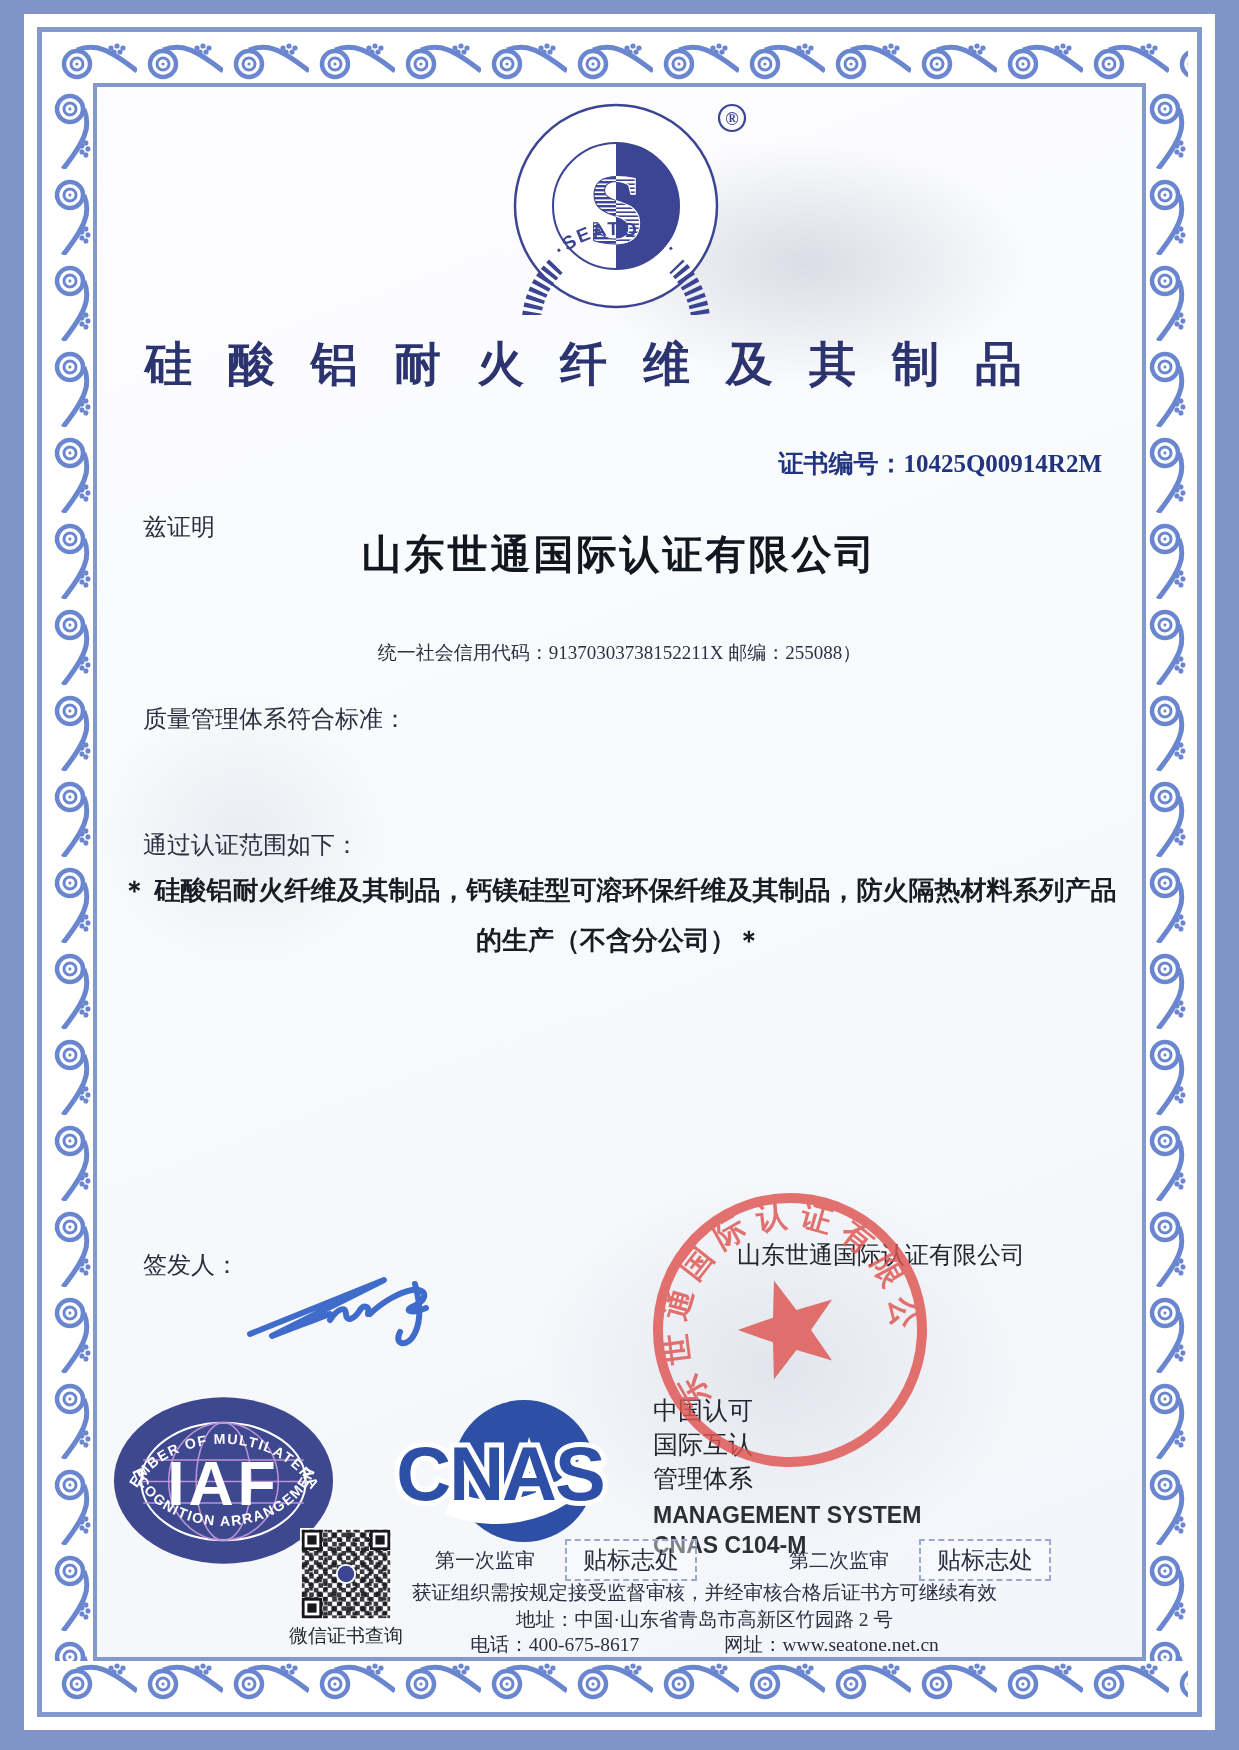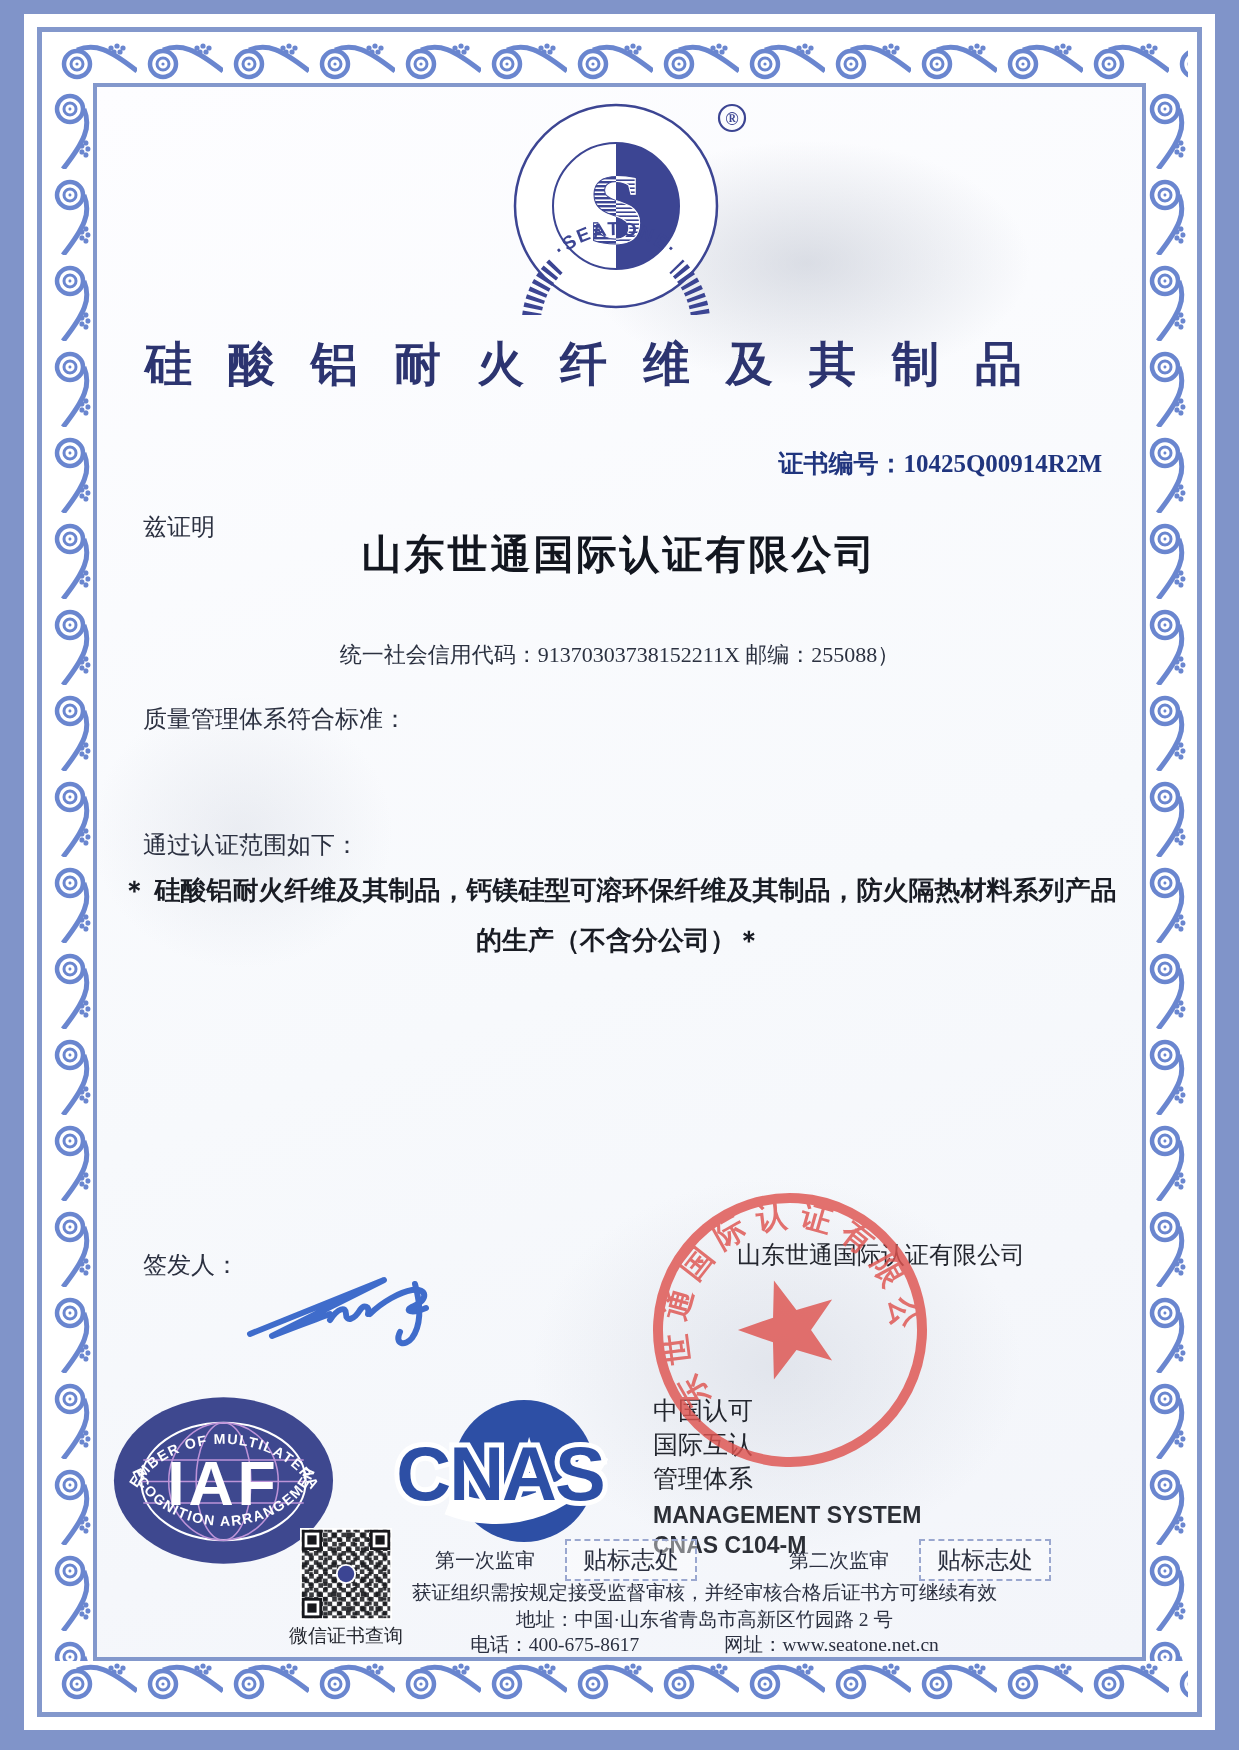--- a/index.html
+++ b/index.html
@@ -19,21 +19,21 @@
   .wm2{left:330px;top:1010px;width:700px;height:540px;background:radial-gradient(closest-side,rgba(186,192,206,0.33),rgba(186,192,206,0) 70%);}
   .wm3{left:-70px;top:550px;width:430px;height:390px;background:radial-gradient(closest-side,rgba(190,196,210,0.25),rgba(190,196,210,0) 70%);}
   .abs{position:absolute;}
   .logo-wrap{left:404px;top:10px;width:250px;height:218px;}
   .title{left:0;top:246px;width:100%;text-align:center;font-size:47px;font-weight:bold;letter-spacing:36px;color:#2c3470;}
   .title>span{position:relative;left:-18px;}
   .certno{top:360px;right:40px;font-size:25px;font-weight:bold;color:#20357e;}
   .certify{left:46px;top:424px;font-size:24px;color:#2b3040;}
   .company{left:0;top:440px;width:100%;text-align:center;font-size:40px;font-weight:700;letter-spacing:3px;color:#12161f;font-family:"Liberation Sans","DejaVu Sans",sans-serif;}
   .addr1{left:0;top:514px;width:100%;text-align:center;font-size:21px;color:#2b3140;}
-  .addr2{left:0;top:553px;width:100%;text-align:center;font-size:22px;color:#2b3140;}
+  .addr2{left:0;top:553px;width:100%;text-align:center;font-size:19px;color:#2b3140;}
   .stdlabel{left:46px;top:616px;font-size:24px;}
   .stdvalue{left:0;top:656px;width:100%;text-align:center;font-size:38px;color:#33363e;font-family:"Liberation Sans","DejaVu Sans",sans-serif;letter-spacing:0.5px;}
   .scopelabel{left:46px;top:742px;font-size:24px;}
   .scopetext{left:22px;top:778px;width:1000px;text-align:center;font-size:26px;font-weight:700;line-height:50px;color:#191c24;font-family:"Liberation Sans","DejaVu Sans",sans-serif;}
   .disclaimer{left:20px;right:18px;top:950px;font-size:21.5px;line-height:46.5px;text-align:justify;color:#262b38;}
   .d-issue{left:46px;top:1092px;font-size:22px;}
   .d-valid{right:40px;top:1092px;font-size:22px;}
   .signer{left:46px;top:1162px;font-size:24px;}
   .sig{left:145px;top:1175px;width:230px;height:90px;}
   .issuer{left:640px;top:1152px;font-size:24px;color:#23262e;z-index:2;}

